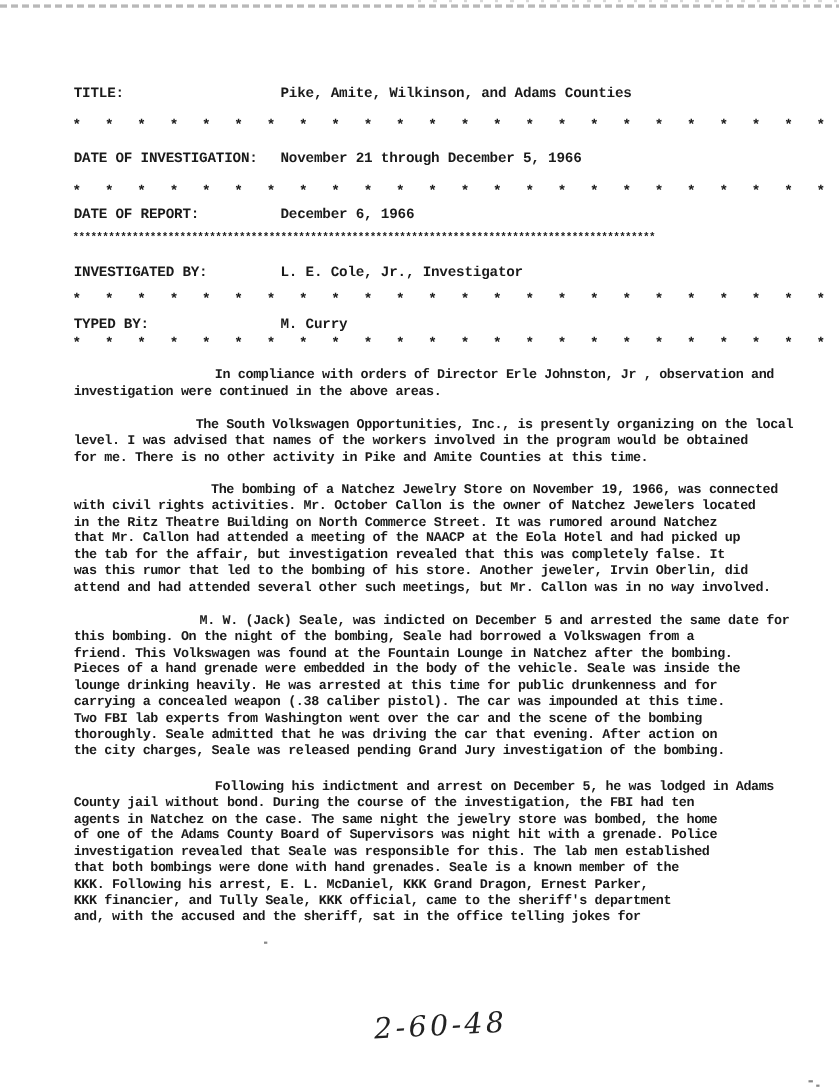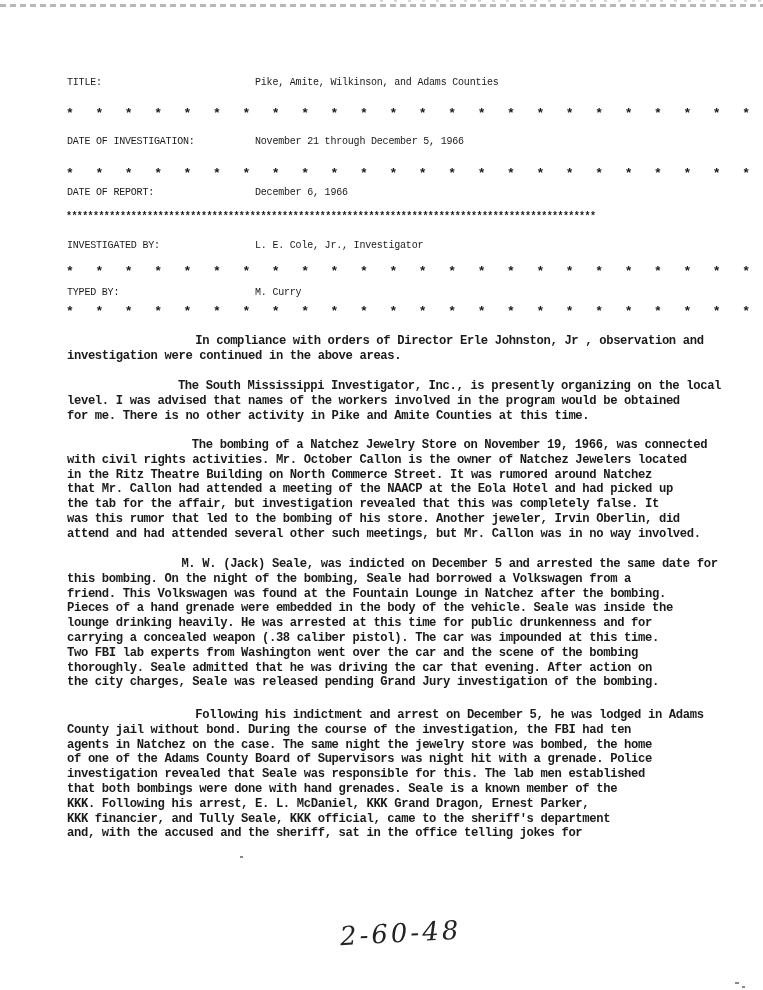--- a/index.html
+++ b/index.html
@@ -30,22 +30,22 @@
       opacity: 0.6;
     }
     .page {
       position: absolute;
       left: 0; top: 0;
       width: 763px; height: 990px;
     }
     .hdr-row {
       position: absolute;
       left: 67px;
-      font-size: 10px;
-      font-weight: normal;
+      font-size: 13px;
+      font-weight: bold;
       letter-spacing: -0.2px;
       white-space: nowrap;
     }
     .hdr-label {
       display: inline-block;
       width: 188px;
     }
     .hdr-value {
       display: inline-block;
     }
@@ -133,21 +133,21 @@
     <span class="hdr-label">TYPED BY:</span><span class="hdr-value">M. Curry</span>
   </div>
   <div class="stars" style="top:305px;">* * * * * * * * * * * * * * * * * * * * * * * * * * * * * * * * * * * * * * * * * * * *</div>
 
   <div class="para" style="top:334px;">
     <span class="line indent">In compliance with orders of Director Erle Johnston, Jr , observation and</span>
     <span class="line">investigation were continued in the above areas.</span>
   </div>
 
   <div class="para" style="top:379px;">
-    <span class="line indent">The South Mississippi Investigator, Inc., is presently organizing on the local</span>
+    <span class="line indent">The South Volkswagen Opportunities, Inc., is presently organizing on the local</span>
     <span class="line">level.  I was advised that names of the workers involved in the program would be obtained</span>
     <span class="line">for me.  There is no other activity in Pike and Amite Counties at this time.</span>
   </div>
 
   <div class="para" style="top:438px;">
     <span class="line indent">The bombing of a Natchez Jewelry Store on November 19, 1966, was connected</span>
     <span class="line">with civil rights activities.  Mr. October Callon is the owner of Natchez Jewelers located</span>
     <span class="line">in the Ritz Theatre Building on North Commerce Street.  It was rumored around Natchez</span>
     <span class="line">that Mr. Callon had attended a meeting of the NAACP at the Eola Hotel and had picked up</span>
     <span class="line">the tab for the affair, but investigation revealed that this was completely false.  It</span>

